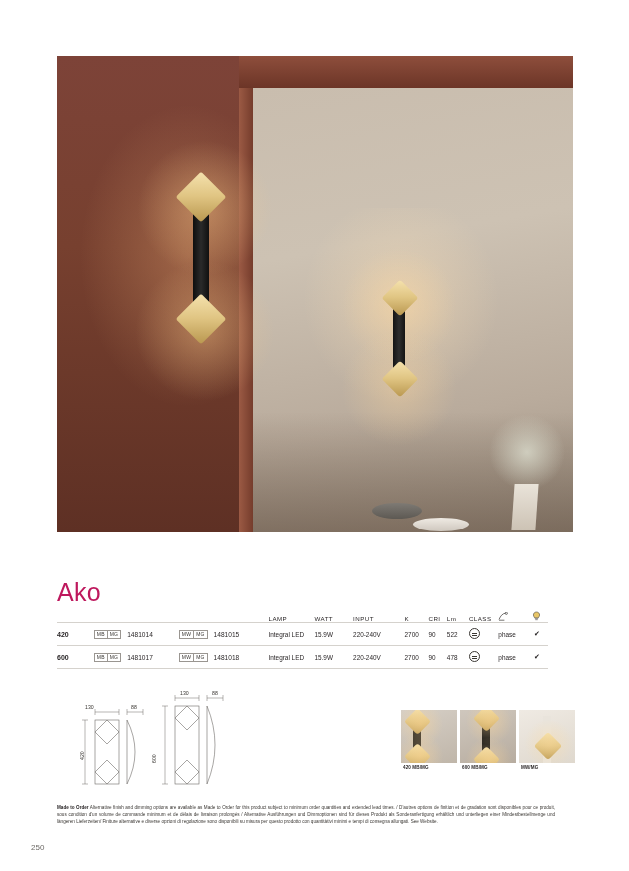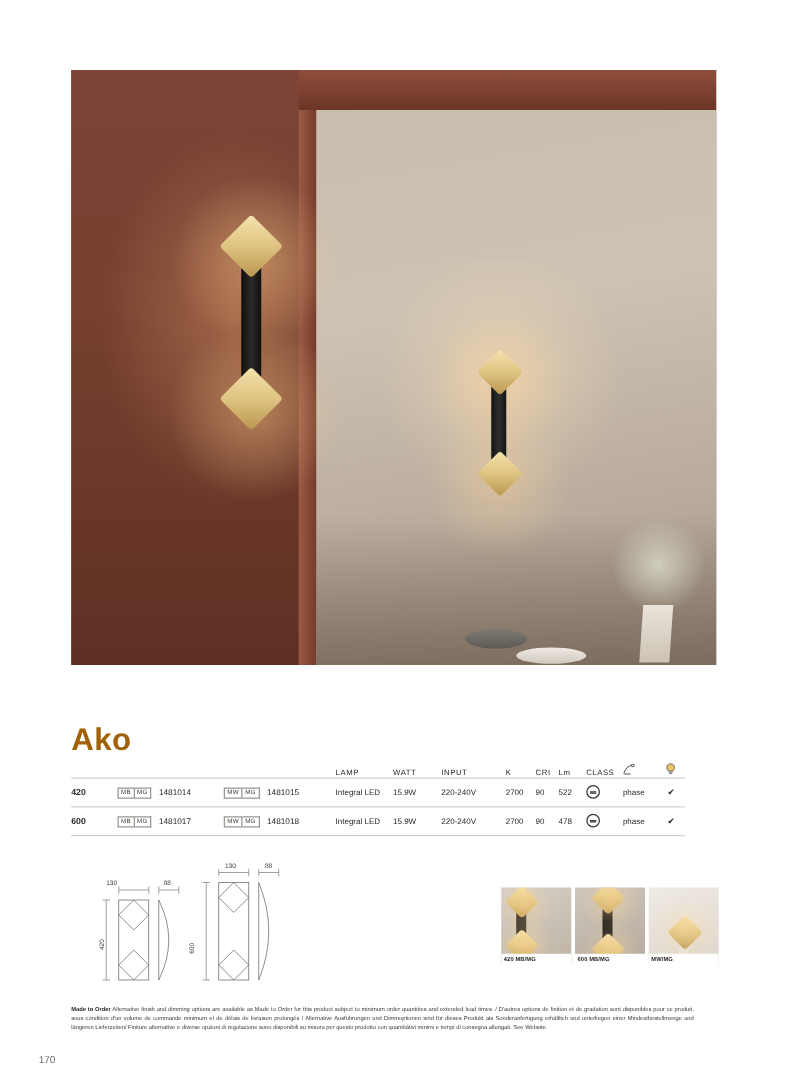--- a/index.html
+++ b/index.html
@@ -119,23 +119,23 @@
     border-radius: 50%;
     pointer-events: none;
   }
 
   
   .title {
     position: absolute;
     left: 57px;
     top: 578px;
     font-size: 25px;
-    font-weight: 700;
+    font-weight: 400;
     letter-spacing: .3px;
-    color: #a16207;
+    color: #be185d;
   }
 
   
   .spec {
     position: absolute;
     left: 57px;
     top: 608px;
     width: 491px;
     font-size: 6.2px;
   }
@@ -456,13 +456,13 @@
   <div class="swatch" style="background:linear-gradient(160deg,#efeae3,#ddd6cb);">
     <div style="position:absolute; left:24px; top:6px; width:8px; height:48px; background:#e9e4dc;"></div>
     <div class="diamond" style="left:19px; top:26px; width:20px; height:20px;"></div>
     <div class="glow" style="left:4px; top:10px; width:52px; height:48px; background:radial-gradient(circle, rgba(255,220,160,.40), rgba(255,220,160,0) 70%);"></div>
     <div class="sw-caption">MW/MG</div>
   </div>
 </div>
 
 <div class="footnote"><b>Made to Order</b><span> Alternative finish and dimming options are available as Made to Order for this product subject to minimum order quantities and extended lead times. / D'autres options de finition et de gradation sont disponibles pour ce produit, sous condition d'un volume de commande minimum et de délais de livraison prolongés / Alternative Ausführungen und Dimmoptionen sind für dieses Produkt als Sonderanfertigung erhältlich und unterliegen einer Mindestbestellmenge und längeren Lieferzeiten/ Finiture alternative e diverse opzioni di regolazione sono disponibili su misura per questo prodotto con quantitàtivi minimi e tempi di consegna allungati. See Website.</span></div>
 
-<div class="pagenum">170</div>
+<div class="pagenum">250</div>
 
 </body></html>

